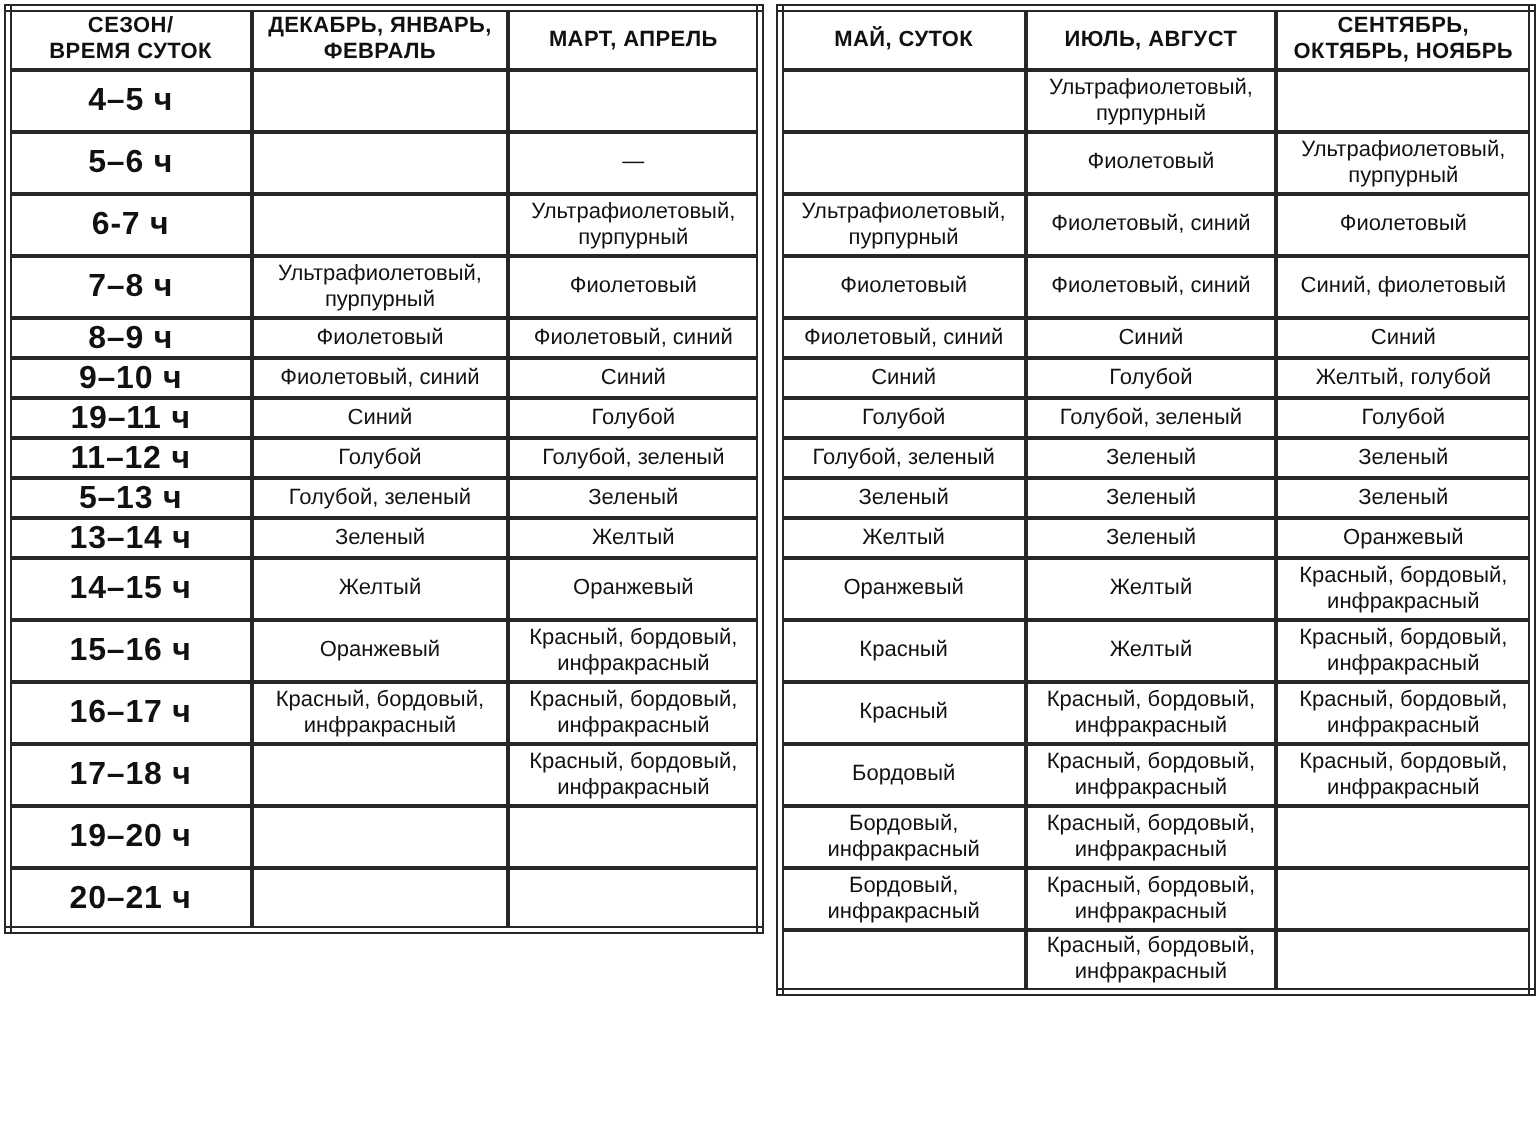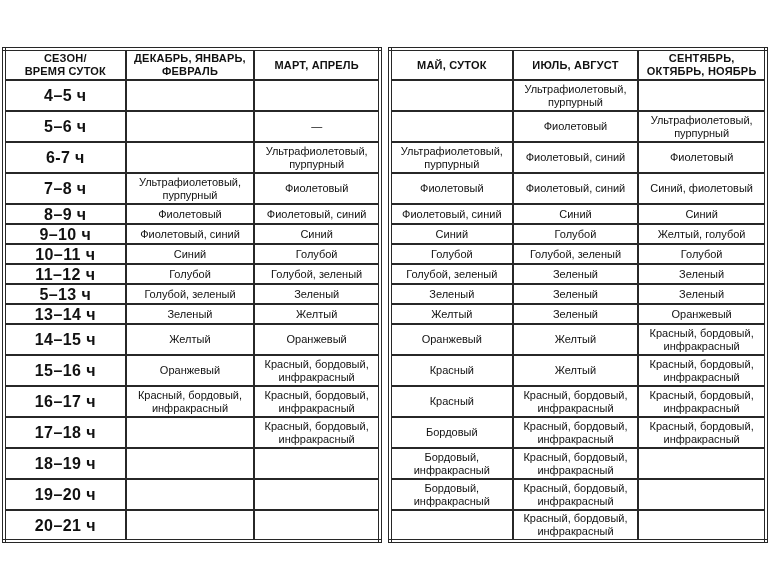--- a/index.html
+++ b/index.html
@@ -4,22 +4,22 @@
 <style>
   html, body { margin: 0; padding: 0; background: #ffffff; }
   body {
     width: 770px; height: 561px; overflow: hidden;
     font-family: "Liberation Sans", sans-serif;
     color: #111111;
   }
   .page {
     box-sizing: border-box;
     width: 770px; height: 561px;
-    padding: 18px 2px;
-    display: flex; gap: 6px; align-items: flex-end;
+    padding: 2px 2px;
+    display: flex; gap: 6px; align-items: flex-start;
   }
   table {
     border-collapse: collapse;
     table-layout: fixed;
     background: #ffffff;
     border: 4px double #272727;
     flex: 1 1 50%;
   }
   th, td {
     border: 2px solid #272727;
@@ -91,21 +91,21 @@
           <td class="time">8–9 ч</td>
           <td>Фиолетовый</td>
           <td>Фиолетовый, синий</td>
         </tr>
       <tr class="short">
           <td class="time">9–10 ч</td>
           <td>Фиолетовый, синий</td>
           <td>Синий</td>
         </tr>
       <tr class="short">
-          <td class="time">10–11 ч</td>
+          <td class="time">19–11 ч</td>
           <td>Синий</td>
           <td>Голубой</td>
         </tr>
       <tr class="short">
           <td class="time">11–12 ч</td>
           <td>Голубой</td>
           <td>Голубой, зеленый</td>
         </tr>
       <tr class="short">
           <td class="time">5–13 ч</td>
@@ -129,25 +129,20 @@
         </tr>
       <tr class="tall">
           <td class="time">16–17 ч</td>
           <td>Красный, бордовый, инфракрасный</td>
           <td>Красный, бордовый, инфракрасный</td>
         </tr>
       <tr class="tall">
           <td class="time">17–18 ч</td>
           <td></td>
           <td>Красный, бордовый, инфракрасный</td>
-        </tr>
-      <tr class="tall">
-          <td class="time">18–19 ч</td>
-          <td></td>
-          <td></td>
         </tr>
       <tr class="tall">
           <td class="time">19–20 ч</td>
           <td></td>
           <td></td>
         </tr>
       <tr class="tall">
           <td class="time">20–21 ч</td>
           <td></td>
           <td></td>

